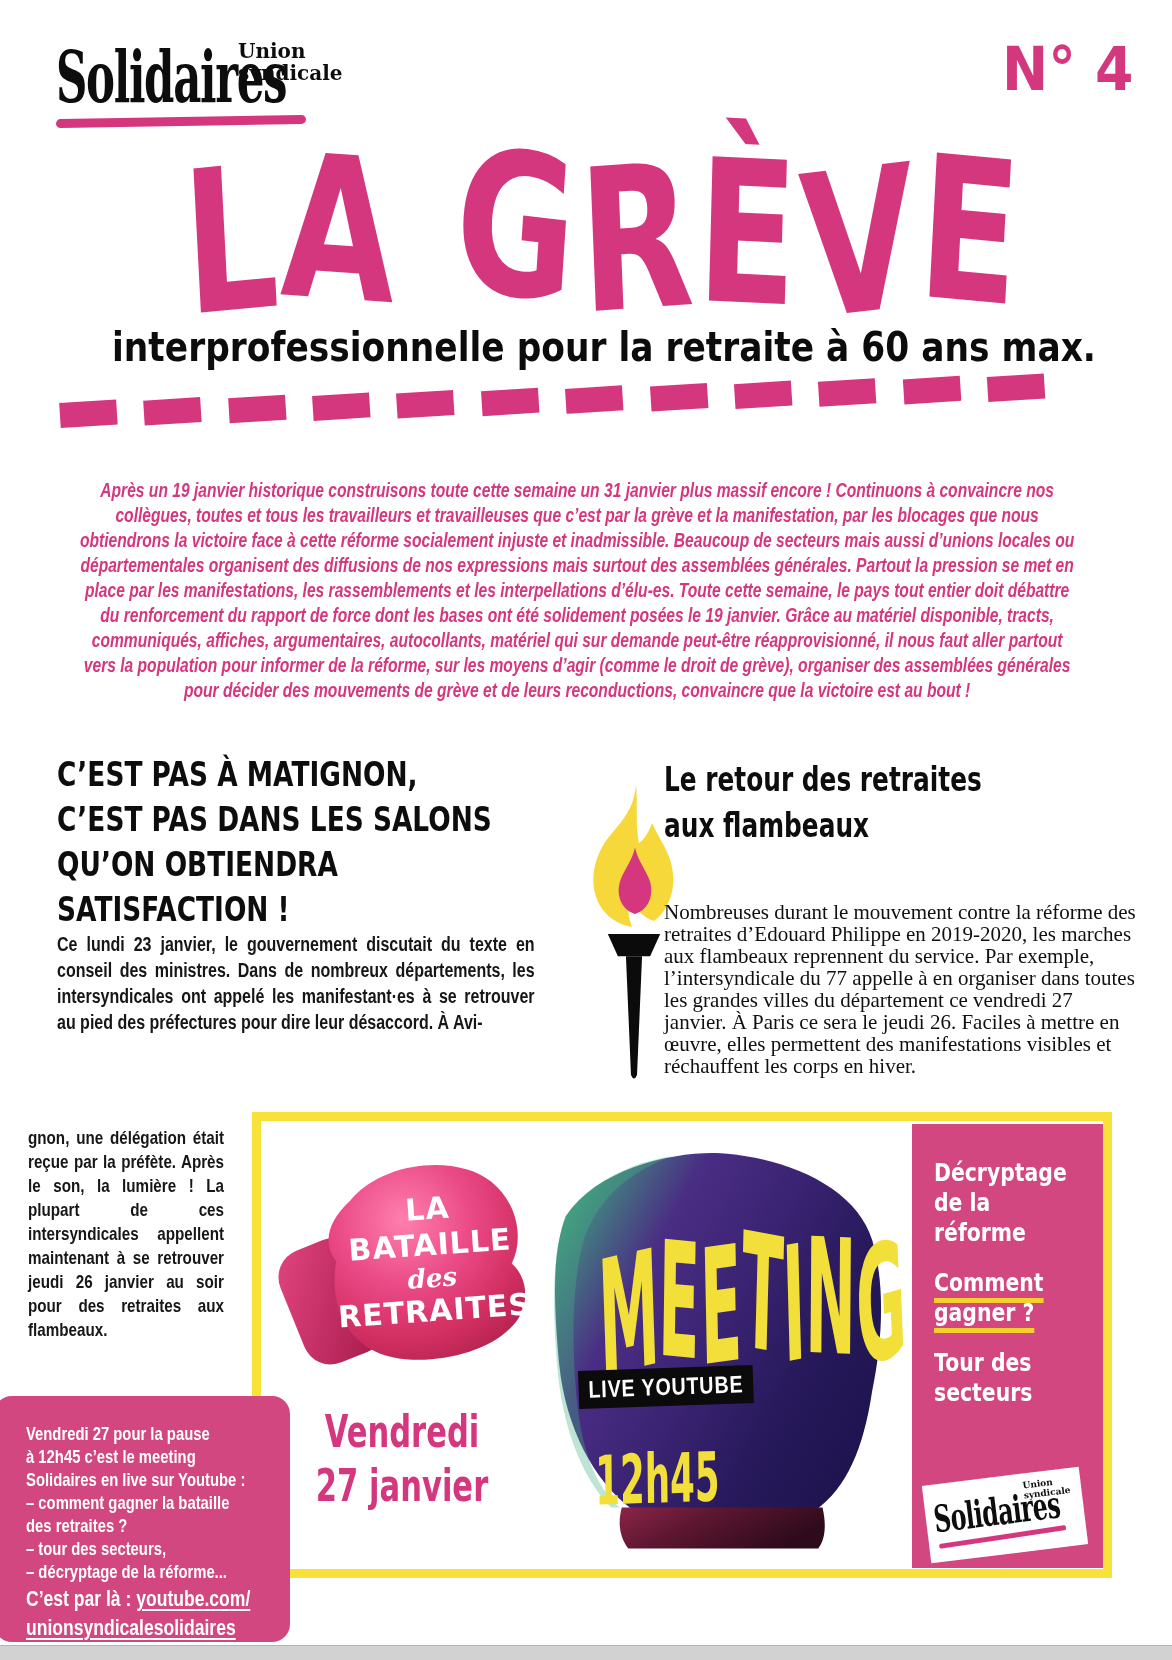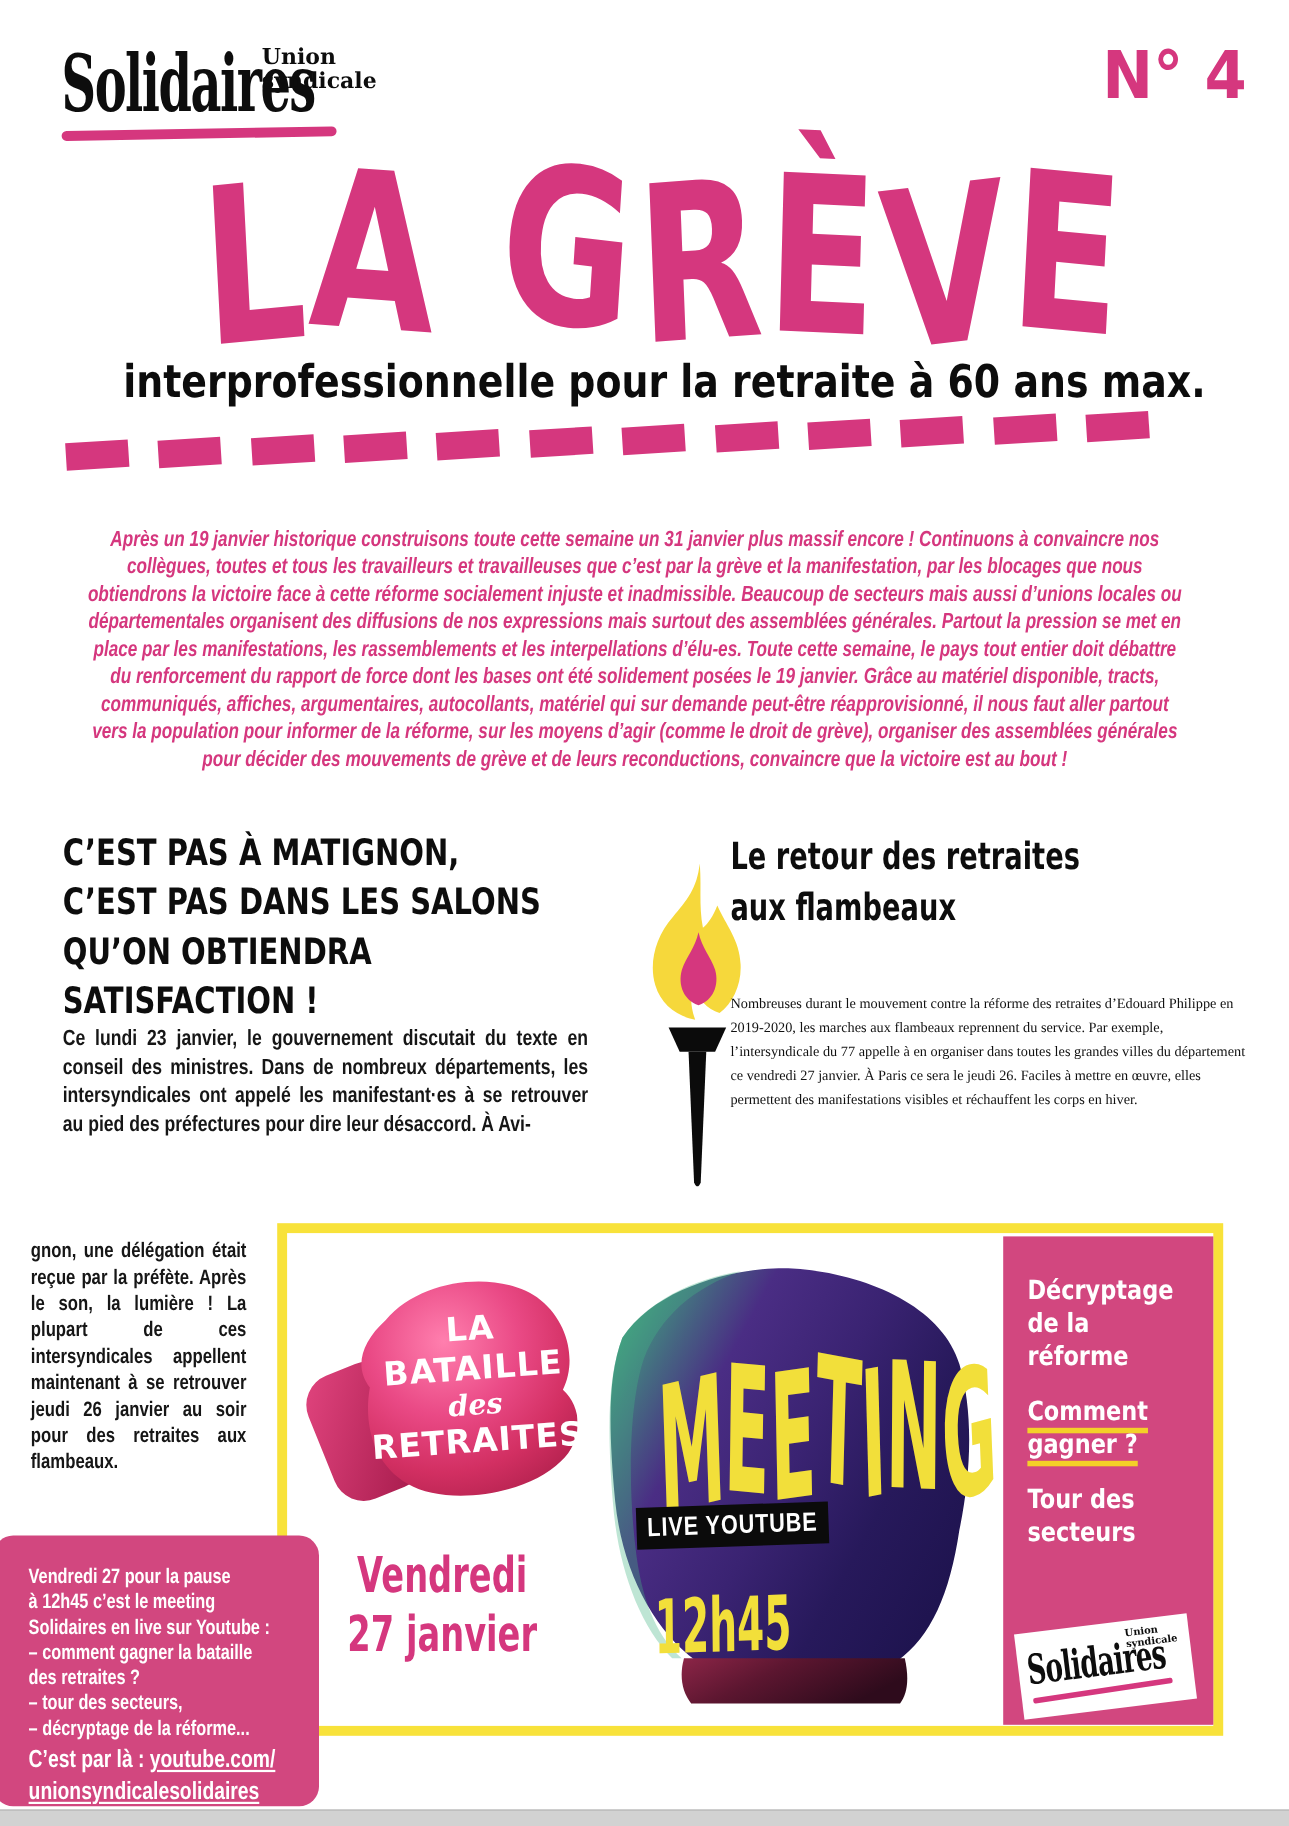--- a/index.html
+++ b/index.html
@@ -58,21 +58,21 @@
     font-size:19px; line-height:24px; text-align:justify; transform:scaleX(.8); transform-origin:left top;
   }
 
   
   .right-heading-line {
     left:664px; font-family:"DejaVu Sans", sans-serif; font-weight:bold; color:#0d0d0d;
     font-size:34px; line-height:46px; transform:scaleX(.73); transform-origin:left top; white-space:nowrap;
   }
   .right-body {
     left:664px; top:901px; width:472px; font-family:"Liberation Serif", serif;
-    font-size:13px; line-height:22px; color:#101010;
+    font-size:21px; line-height:22px; color:#101010;
   }
 
   
   .torch { left:583px; top:781px; }
 
   
   .poster { left:252px; top:1112px; width:860px; height:466px; box-sizing:border-box;
     border:9px solid #f8e23a; background:#fff; }
   .poster .abs { position:absolute; }
   .glove-pink { left:14px; top:26px; }

